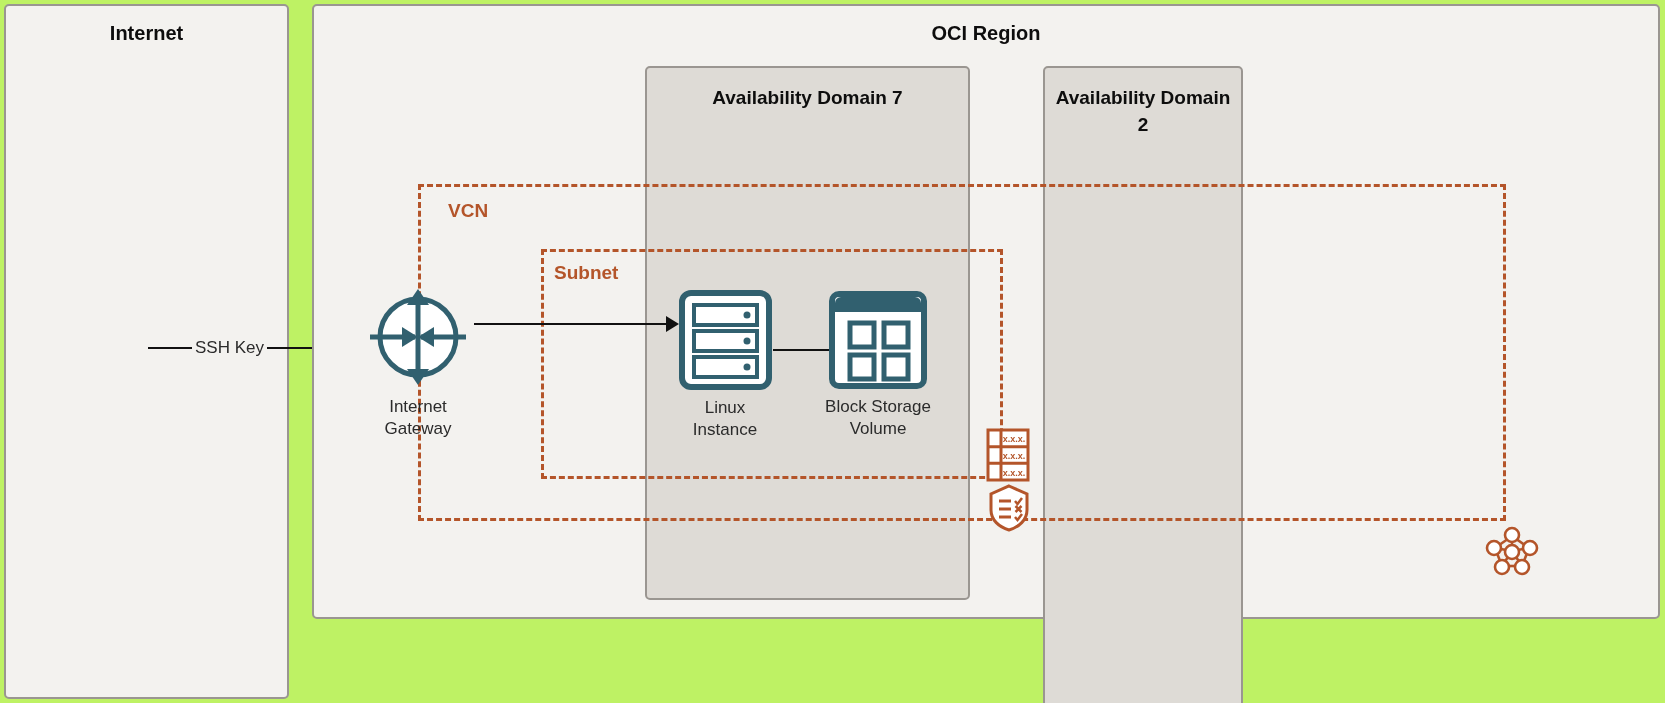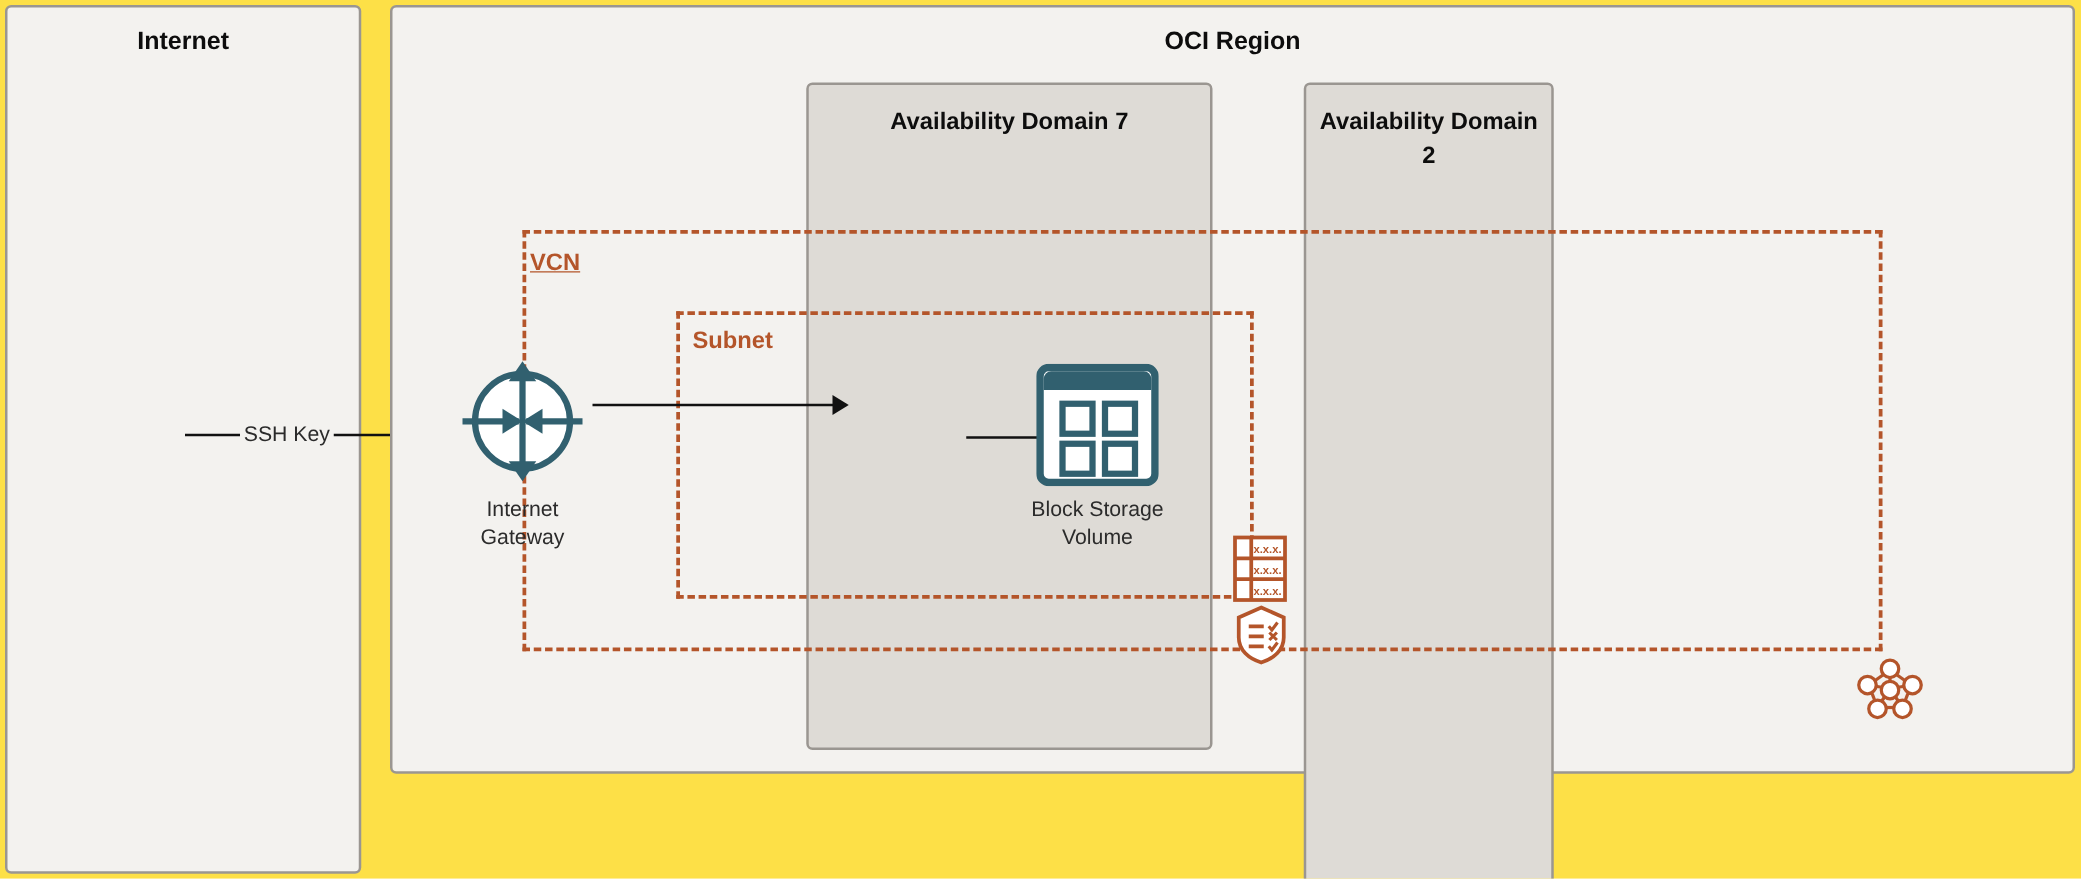--- a/index.html
+++ b/index.html
@@ -7,21 +7,21 @@
     padding: 0;
     background: #ffffff;
   }
   body {
     font-family: "Liberation Sans", sans-serif;
   }
   #canvas {
     position: relative;
     width: 1665px;
     height: 703px;
-    background: #fde047;
+    background: #bef264;
     overflow: hidden;
   }
 
   
   .panel {
     position: absolute;
     background: #f3f2ef;
     border: 2px solid #9a9691;
     border-radius: 5px;
     box-sizing: border-box;
@@ -135,21 +135,21 @@
     <div class="ad-title">Availability Domain 7</div>
   </div>
 
   <div class="ad-box" style="left:1043px; top:66px; width:200px; height:660px;">
     <div class="ad-title">Availability
 Domain 2</div>
   </div>
 
 
   <div class="dashed-region" style="left:418px; top:184px; width:1088px; height:337px;"></div>
-  <div class="dashed-label" style="left:424px; top:200px;text-decoration:underline;">VCN</div>
+  <div class="dashed-label" style="left:448px; top:200px;">VCN</div>
 
   <div class="dashed-region" style="left:541px; top:249px; width:462px; height:230px;"></div>
   <div class="dashed-label" style="left:554px; top:262px;">Subnet</div>
 
   <div class="node" style="left:358px; top:285px; width:120px;">
     <span class="icon-wrap">
       <svg width="104" height="104" viewBox="0 0 104 104">
         <circle cx="52" cy="52" r="38" fill="#ffffff" stroke="#31606f" stroke-width="5"></circle>
 
         <line x1="52" y1="10" x2="52" y2="94" stroke="#31606f" stroke-width="5"></line>
@@ -162,20 +162,35 @@
         <polygon points="52,52 68,42 68,62" fill="#31606f"></polygon>
       </svg>
     </span>
     <div class="node-label">Internet
 Gateway</div>
   </div>
 
   <div class="conn" style="left:474px; top:323px; width:203px;"></div>
   <div class="arrowhead" style="left:666px; top:316px;"></div>
 
+  <div class="node" style="left:665px; top:290px; width:120px;">
+    <span class="icon-wrap">
+      <svg width="93" height="100" viewBox="0 0 93 100">
+        <rect x="3" y="3" width="87" height="94" rx="9" ry="9" fill="#ffffff" stroke="#31606f" stroke-width="6"></rect>
+        <rect x="15" y="15" width="63" height="20" fill="#ffffff" stroke="#31606f" stroke-width="4"></rect>
+        <circle cx="68" cy="25" r="3.5" fill="#31606f"></circle>
+        <rect x="15" y="41" width="63" height="20" fill="#ffffff" stroke="#31606f" stroke-width="4"></rect>
+        <circle cx="68" cy="51" r="3.5" fill="#31606f"></circle>
+        <rect x="15" y="67" width="63" height="20" fill="#ffffff" stroke="#31606f" stroke-width="4"></rect>
+        <circle cx="68" cy="77" r="3.5" fill="#31606f"></circle>
+      </svg>
+    </span>
+    <div class="node-label">Linux
+Instance</div>
+  </div>
 
   <div class="conn" style="left:773px; top:349px; width:57px;"></div>
 
   <div class="node" style="left:813px; top:291px; width:130px;">
     <span class="icon-wrap">
       <svg width="98" height="98" viewBox="0 0 98 98">
         <rect x="3" y="3" width="92" height="92" rx="7" ry="7" fill="#ffffff" stroke="#31606f" stroke-width="6"></rect>
         <path d="M6 12 a6 6 0 0 1 6 -6 h74 a6 6 0 0 1 6 6 v9 h-86 z" fill="#31606f"></path>
         <rect x="21" y="32" width="24" height="24" fill="#ffffff" stroke="#31606f" stroke-width="5"></rect>
         <rect x="55" y="32" width="24" height="24" fill="#ffffff" stroke="#31606f" stroke-width="5"></rect>

